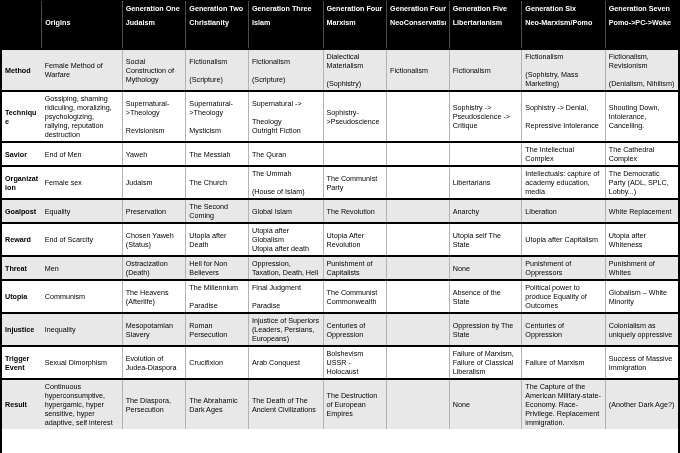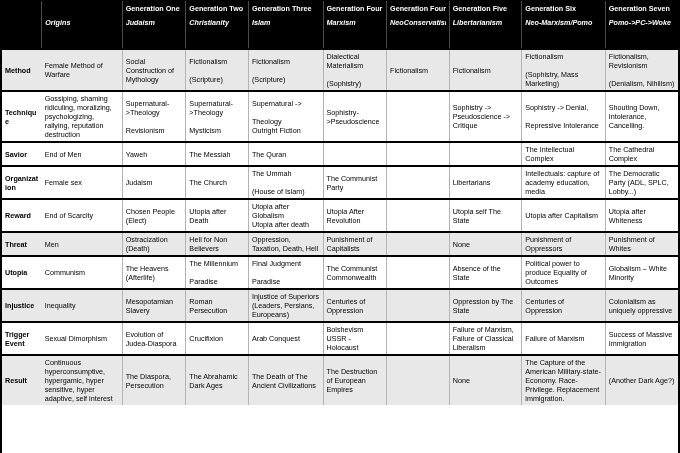--- a/index.html
+++ b/index.html
@@ -10,21 +10,21 @@
     display:flex; flex-direction:column;
   }
   table { width:100%; border-collapse:collapse; table-layout:fixed; }
   thead th {
     background:#000; color:#fff; font-weight:bold; text-align:left;
     font-size:7.2px; line-height:1.3; padding:3px 3px 21px 3px;
     vertical-align:top; border-left:1px solid #4a4a4a;
   }
   thead th:first-child { border-left:none; }
   .h1 { height:9px; white-space:nowrap; overflow:hidden; }
-  .h2 { margin-top:5px; white-space:nowrap; overflow:hidden;font-style:italic; }
+  .h2 { margin-top:5px; white-space:nowrap; overflow:hidden; }
   tbody tr { border-top:2px solid #000; }
   tbody tr.gray { background:#e8e8e8; }
   tbody tr.white { background:#ffffff; }
   tbody th, tbody td {
     font-size:7.2px; line-height:1.25; padding:2px 3px; text-align:left;
     vertical-align:middle; white-space:pre-line; word-wrap:break-word;
     overflow-wrap:break-word;
   }
   tbody th { font-weight:bold; }
   tbody td { font-weight:normal; border-left:1px solid #b3b3b3; }
@@ -159,24 +159,36 @@
           <td>The Church</td>
           <td>The Ummah
 
 (House of Islam)</td>
           <td>The Communist Party</td>
           <td></td>
           <td>Libertarians</td>
           <td>Intellectuals: capture of academy education, media</td>
           <td>The Democratic Party (ADL, SPLC, Lobby...)</td>
         </tr>
+        <tr class="gray">
+          <th>Goalpost</th>
+          <td class="origins">Equality</td>
+          <td>Preservation</td>
+          <td>The Second Coming</td>
+          <td>Global Islam</td>
+          <td>The Revolution</td>
+          <td></td>
+          <td>Anarchy</td>
+          <td>Liberation</td>
+          <td>White Replacement</td>
+        </tr>
         <tr class="white">
           <th>Reward</th>
           <td class="origins">End of Scarcity</td>
-          <td>Chosen People (Elect)</td>
+          <td>Chosen Yaweh (Status)</td>
           <td>Utopia after Death</td>
           <td>Utopia after Globalism
 Utopia after death</td>
           <td>Utopia After Revolution</td>
           <td></td>
           <td>Utopia self The State</td>
           <td>Utopia after Capitalism</td>
           <td>Utopia after Whiteness</td>
         </tr>
         <tr class="gray">

